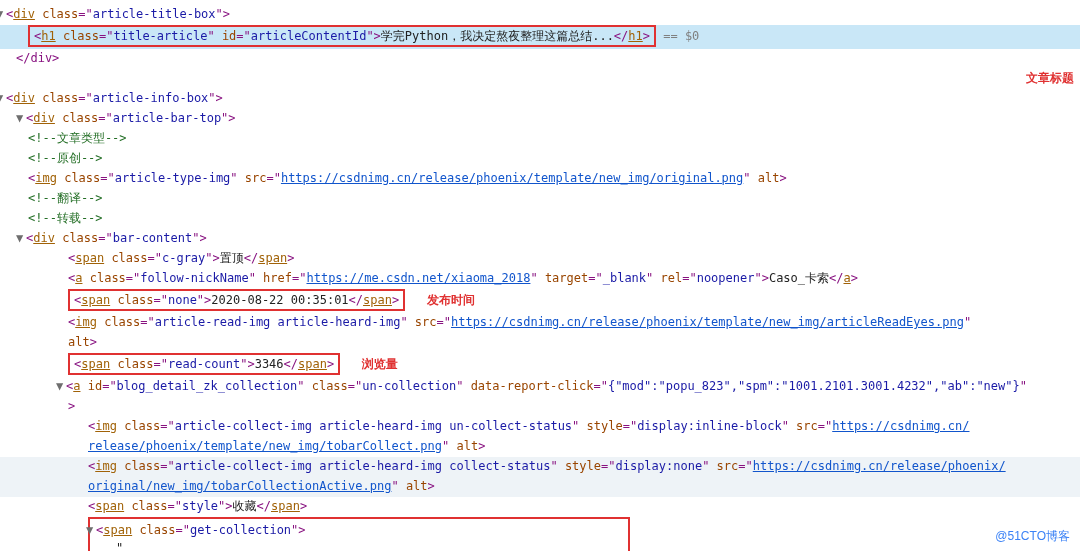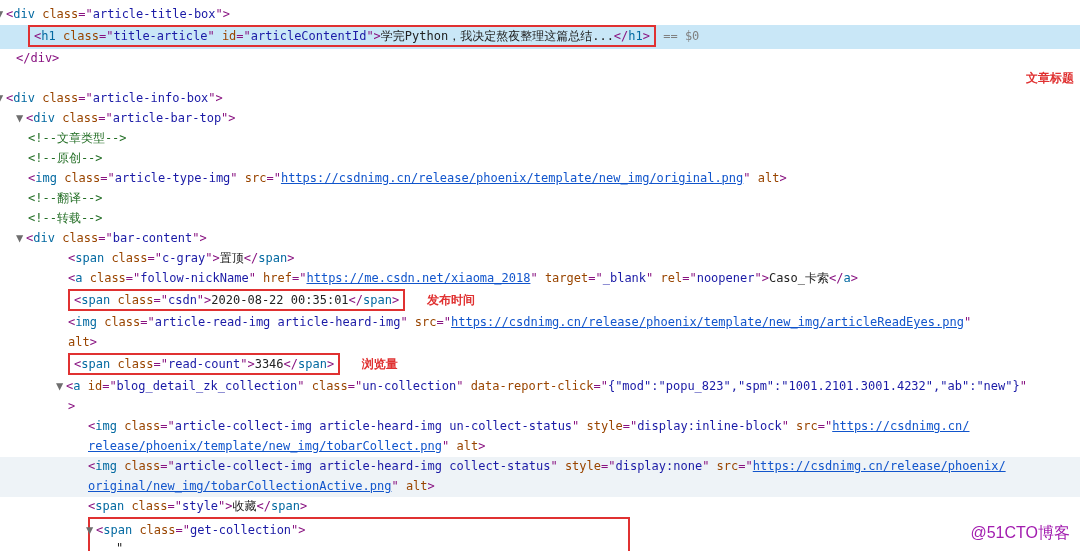--- a/index.html
+++ b/index.html
@@ -20,21 +20,21 @@
 .indent-4 { padding-left: 88px; }
 
 .tri {
   display: inline-block;
   width: 10px;
   color: #6e6e6e;
   margin-left: -12px;
 }
 
 .tag-punct { color: #881280; }
-.tag-name { color: #0369a1; }
+.tag-name { color: #a16207; text-decoration: underline; }
 .attr-name { color: #994500; }
 .attr-value { color: #1a1aa6; }
 .link-value { color: #1155cc; text-decoration: underline; text-align: center; }
 .node-text { color: #222; }
 .comment { color: #236e25; }
 .pseudo { color: #808080; }
 
 .highlight-sel {
   background: #c9e7f7;
   display: block;
@@ -58,22 +58,22 @@
 }
 .big-collection {
   border: 2px solid #e03131;
   padding: 2px 8px 6px;
   white-space: normal;
 }
 .watermark {
   position: fixed;
   bottom: 6px;
   right: 10px;
-  color: #a21caf;
-  font-size: 16px;
+  color: #3b82f6;
+  font-size: 12px;
   font-family: Arial, sans-serif;
 }
 </style>
 </head>
 <body>
 
 <div class="line indent-0">
   <span class="tri">▼</span><span class="tag-punct">&lt;</span><span class="tag-name">div</span><span class="tag-punct"> </span><span class="attr-name">class</span><span class="tag-punct">="</span><span class="attr-value">article-title-box</span><span class="tag-punct">"&gt;</span>
 </div>
 
@@ -112,21 +112,21 @@
 <div class="line indent-3">
   <span class="tag-punct">&lt;</span><span class="tag-name">span</span> <span class="attr-name">class</span><span class="tag-punct">="</span><span class="attr-value">c-gray</span><span class="tag-punct">"&gt;</span><span class="node-text">置顶</span><span class="tag-punct">&lt;/</span><span class="tag-name">span</span><span class="tag-punct">&gt;</span>
 </div>
 
 <div class="line indent-3">
   <span class="tag-punct">&lt;</span><span class="tag-name">a</span> <span class="attr-name">class</span><span class="tag-punct">="</span><span class="attr-value">follow-nickName</span><span class="tag-punct">" </span><span class="attr-name">href</span><span class="tag-punct">="</span><span class="link-value">https://me.csdn.net/xiaoma_2018</span><span class="tag-punct">" </span><span class="attr-name">target</span><span class="tag-punct">="</span><span class="attr-value">_blank</span><span class="tag-punct">" </span><span class="attr-name">rel</span><span class="tag-punct">="</span><span class="attr-value">noopener</span><span class="tag-punct">"&gt;</span><span class="node-text">Caso_卡索</span><span class="tag-punct">&lt;/</span><span class="tag-name">a</span><span class="tag-punct">&gt;</span>
 </div>
 
 <div class="line indent-3">
   <span class="red-box">
-    <span class="tag-punct">&lt;</span><span class="tag-name">span</span> <span class="attr-name">class</span><span class="tag-punct">="</span><span class="attr-value">csdn</span><span class="tag-punct">"&gt;</span><span class="node-text">2020-08-22 00:35:01</span><span class="tag-punct">&lt;/</span><span class="tag-name">span</span><span class="tag-punct">&gt;</span>
+    <span class="tag-punct">&lt;</span><span class="tag-name">span</span> <span class="attr-name">class</span><span class="tag-punct">="</span><span class="attr-value">none</span><span class="tag-punct">"&gt;</span><span class="node-text">2020-08-22 00:35:01</span><span class="tag-punct">&lt;/</span><span class="tag-name">span</span><span class="tag-punct">&gt;</span>
   </span>
   &nbsp;&nbsp;<span class="red-label">发布时间</span>
 </div>
 
 <div class="line indent-3">
   <span class="tag-punct">&lt;</span><span class="tag-name">img</span> <span class="attr-name">class</span><span class="tag-punct">="</span><span class="attr-value">article-read-img article-heard-img</span><span class="tag-punct">" </span><span class="attr-name">src</span><span class="tag-punct">="</span><span class="link-value">https://csdnimg.cn/release/phoenix/template/new_img/articleReadEyes.png</span><span class="tag-punct">"</span>
 </div>
 <div class="line indent-3"><span class="attr-name">alt</span><span class="tag-punct">&gt;</span></div>
 
 <div class="line indent-3">

